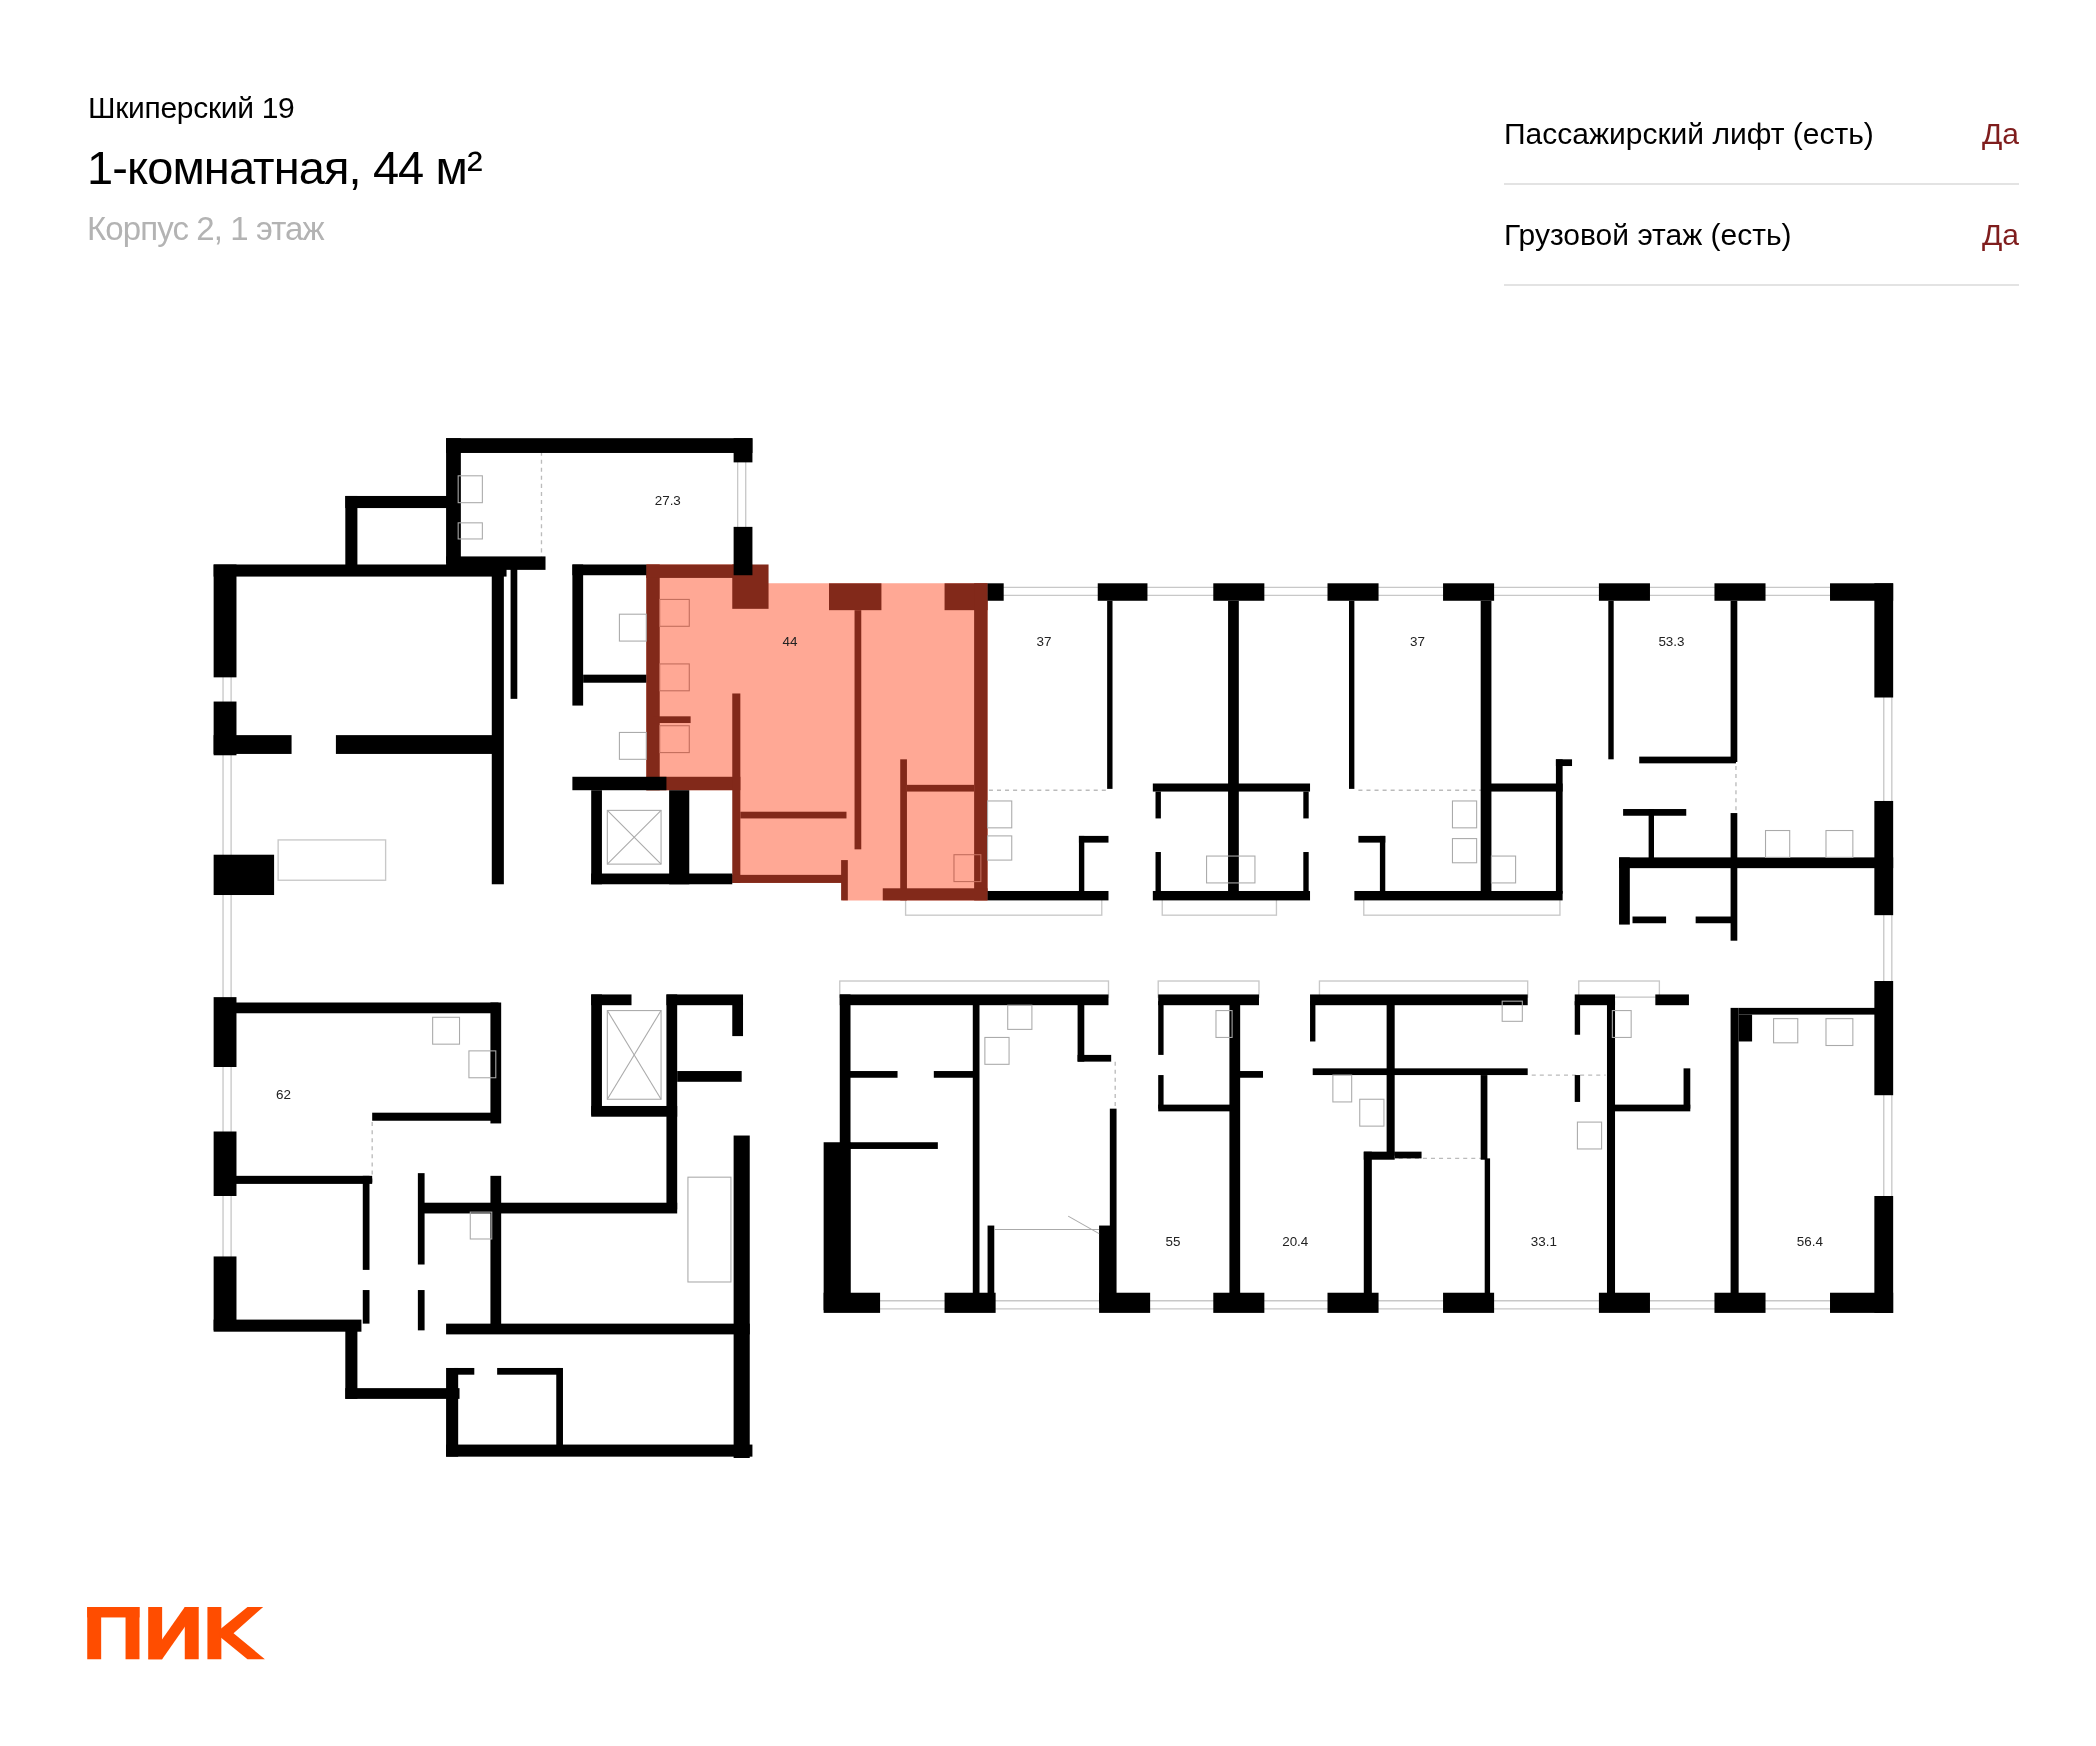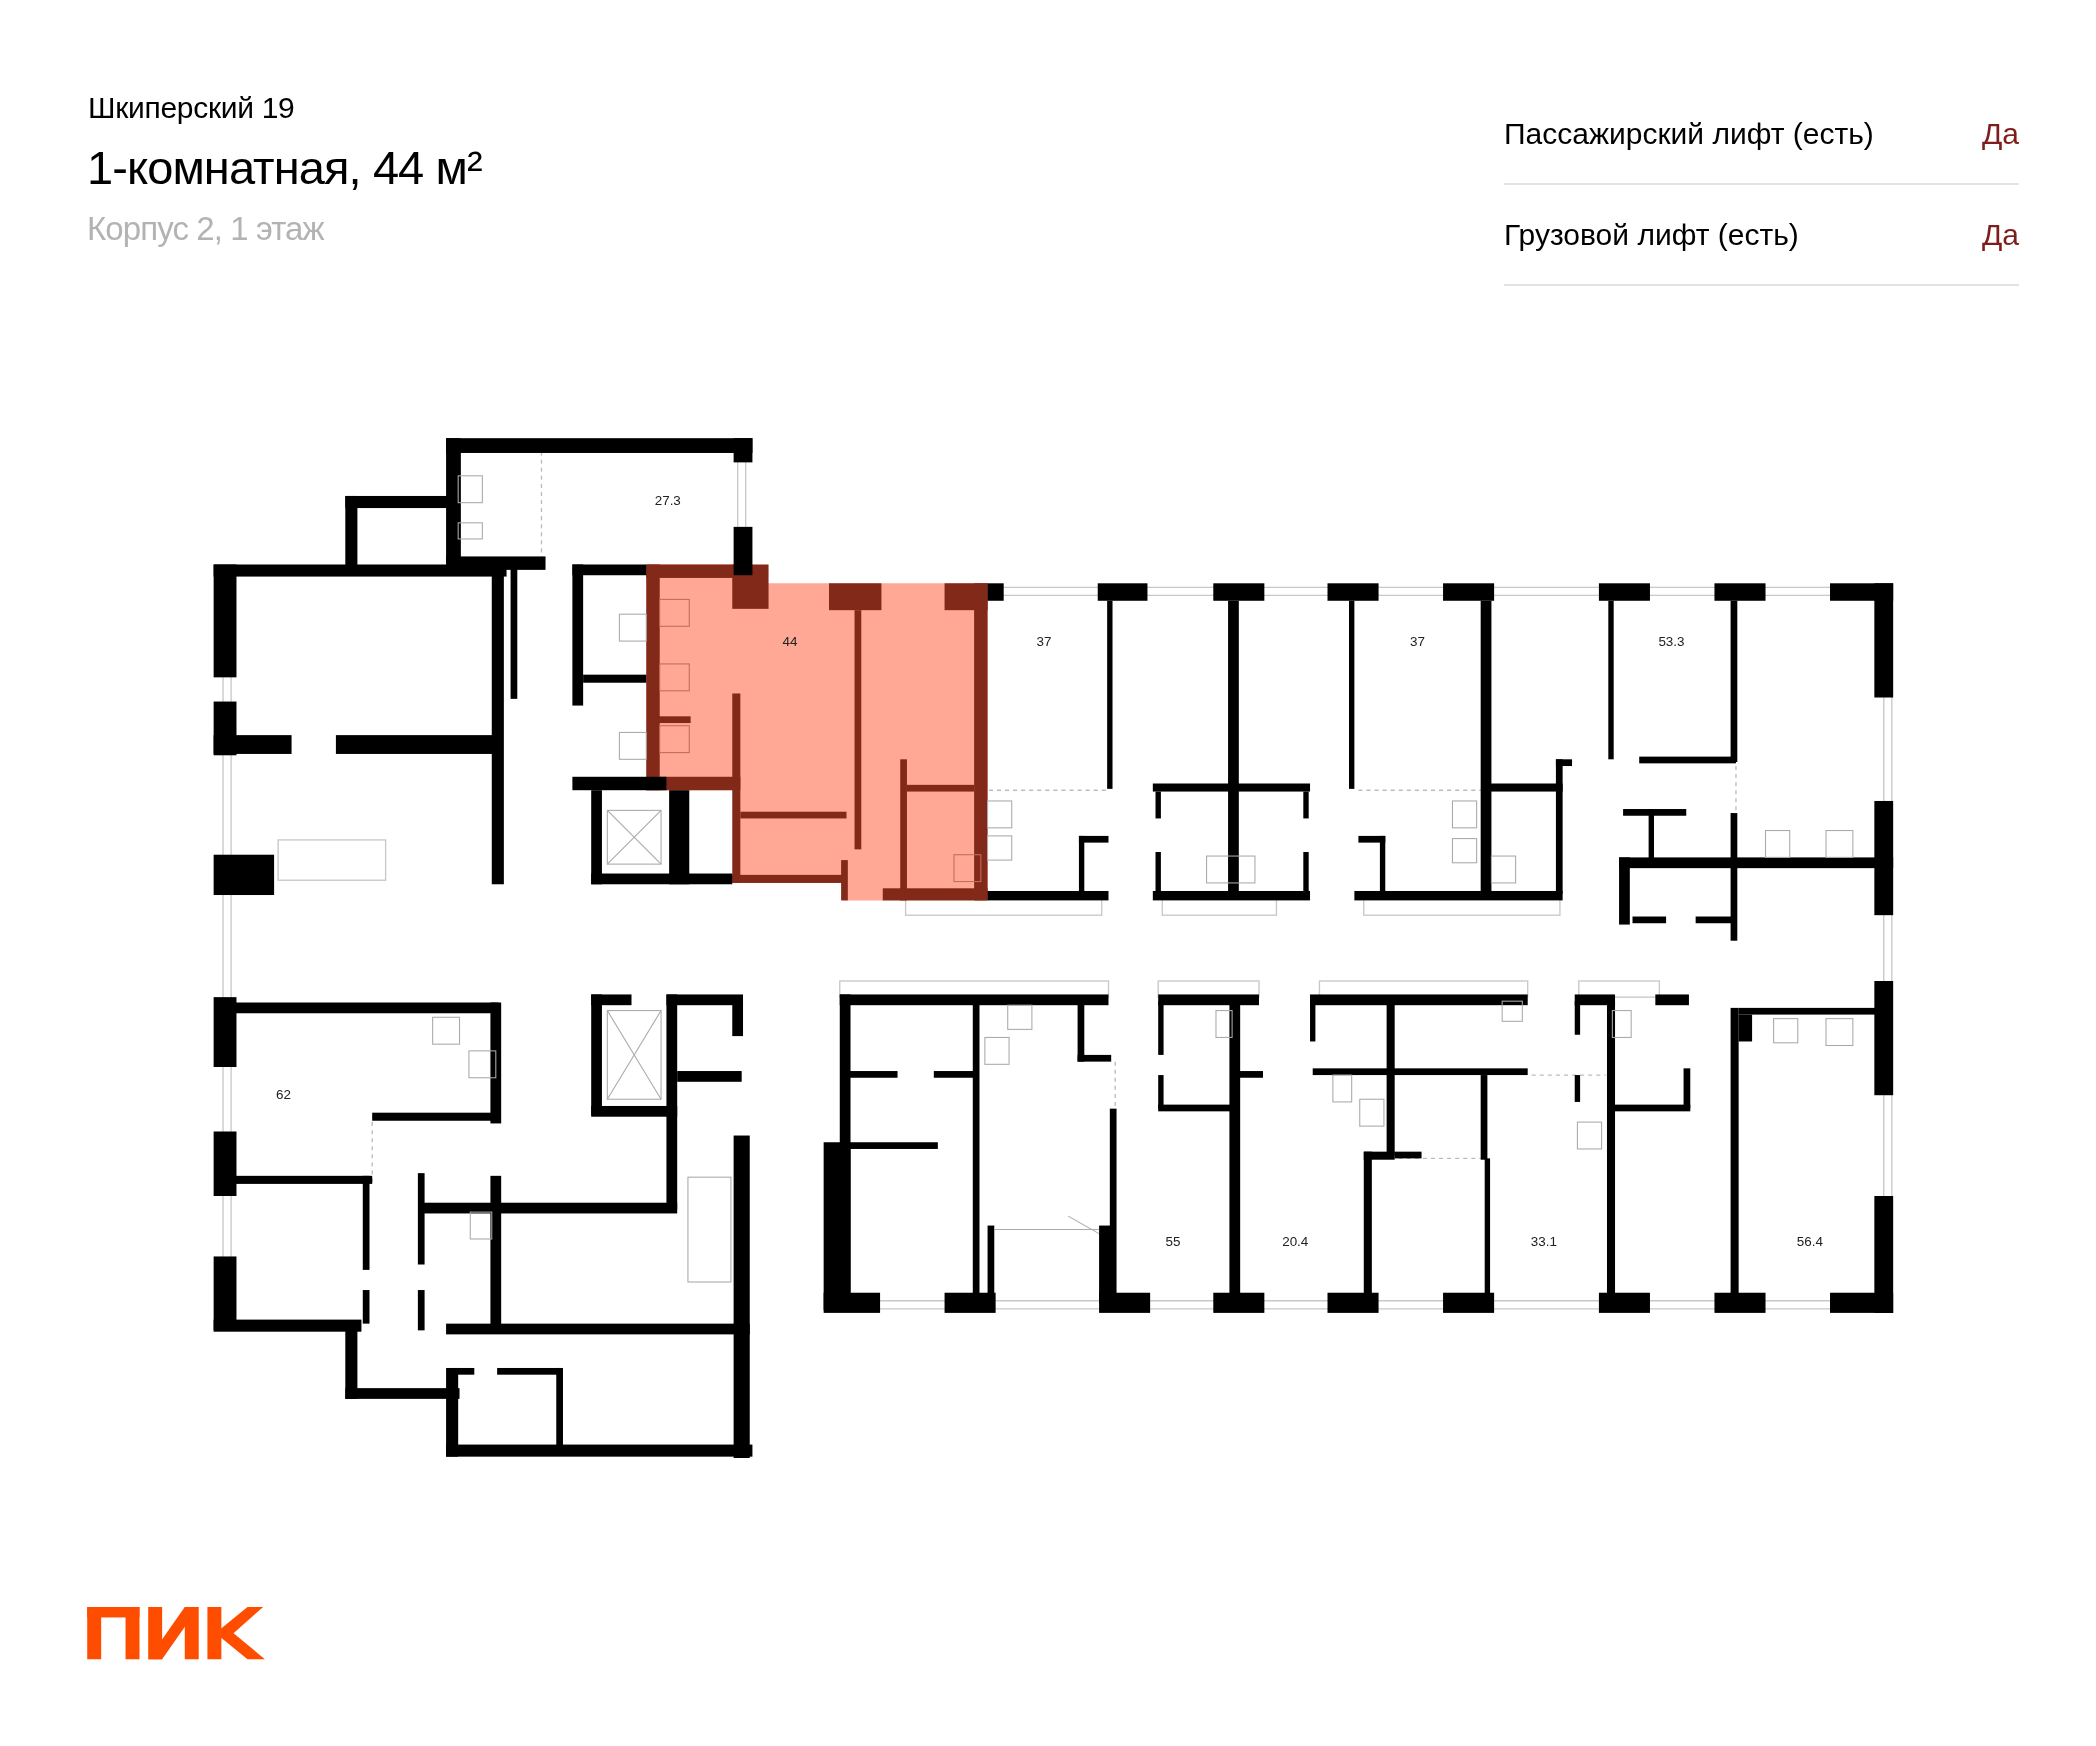--- a/index.html
+++ b/index.html
@@ -21,21 +21,21 @@
 <div class="project">Шкиперский 19</div>
 <div class="apt">1-комнатная, 44 м²</div>
 <div class="corp">Корпус 2, 1 этаж</div>
 
 <div class="props">
   <div class="prop-row">
     <span class="lbl">Пассажирский лифт (есть)</span>
     <span class="val">Да</span>
   </div>
   <div class="prop-row">
-    <span class="lbl">Грузовой лифт (есть)</span>
+    <span class="lbl">Грузовой этаж (есть)</span>
     <span class="val">Да</span>
   </div>
 </div>
 
 <svg class="plan" viewBox="0 0 2400 2000" xmlns="http://www.w3.org/2000/svg">
   <g transform="scale(1.5385)">
 
     <g stroke="#c8c8c8" stroke-width="1" fill="none">
       <line x1="735" y1="437" x2="1395" y2="437"></line>
         <line x1="735" y1="443" x2="1395" y2="443"></line>

